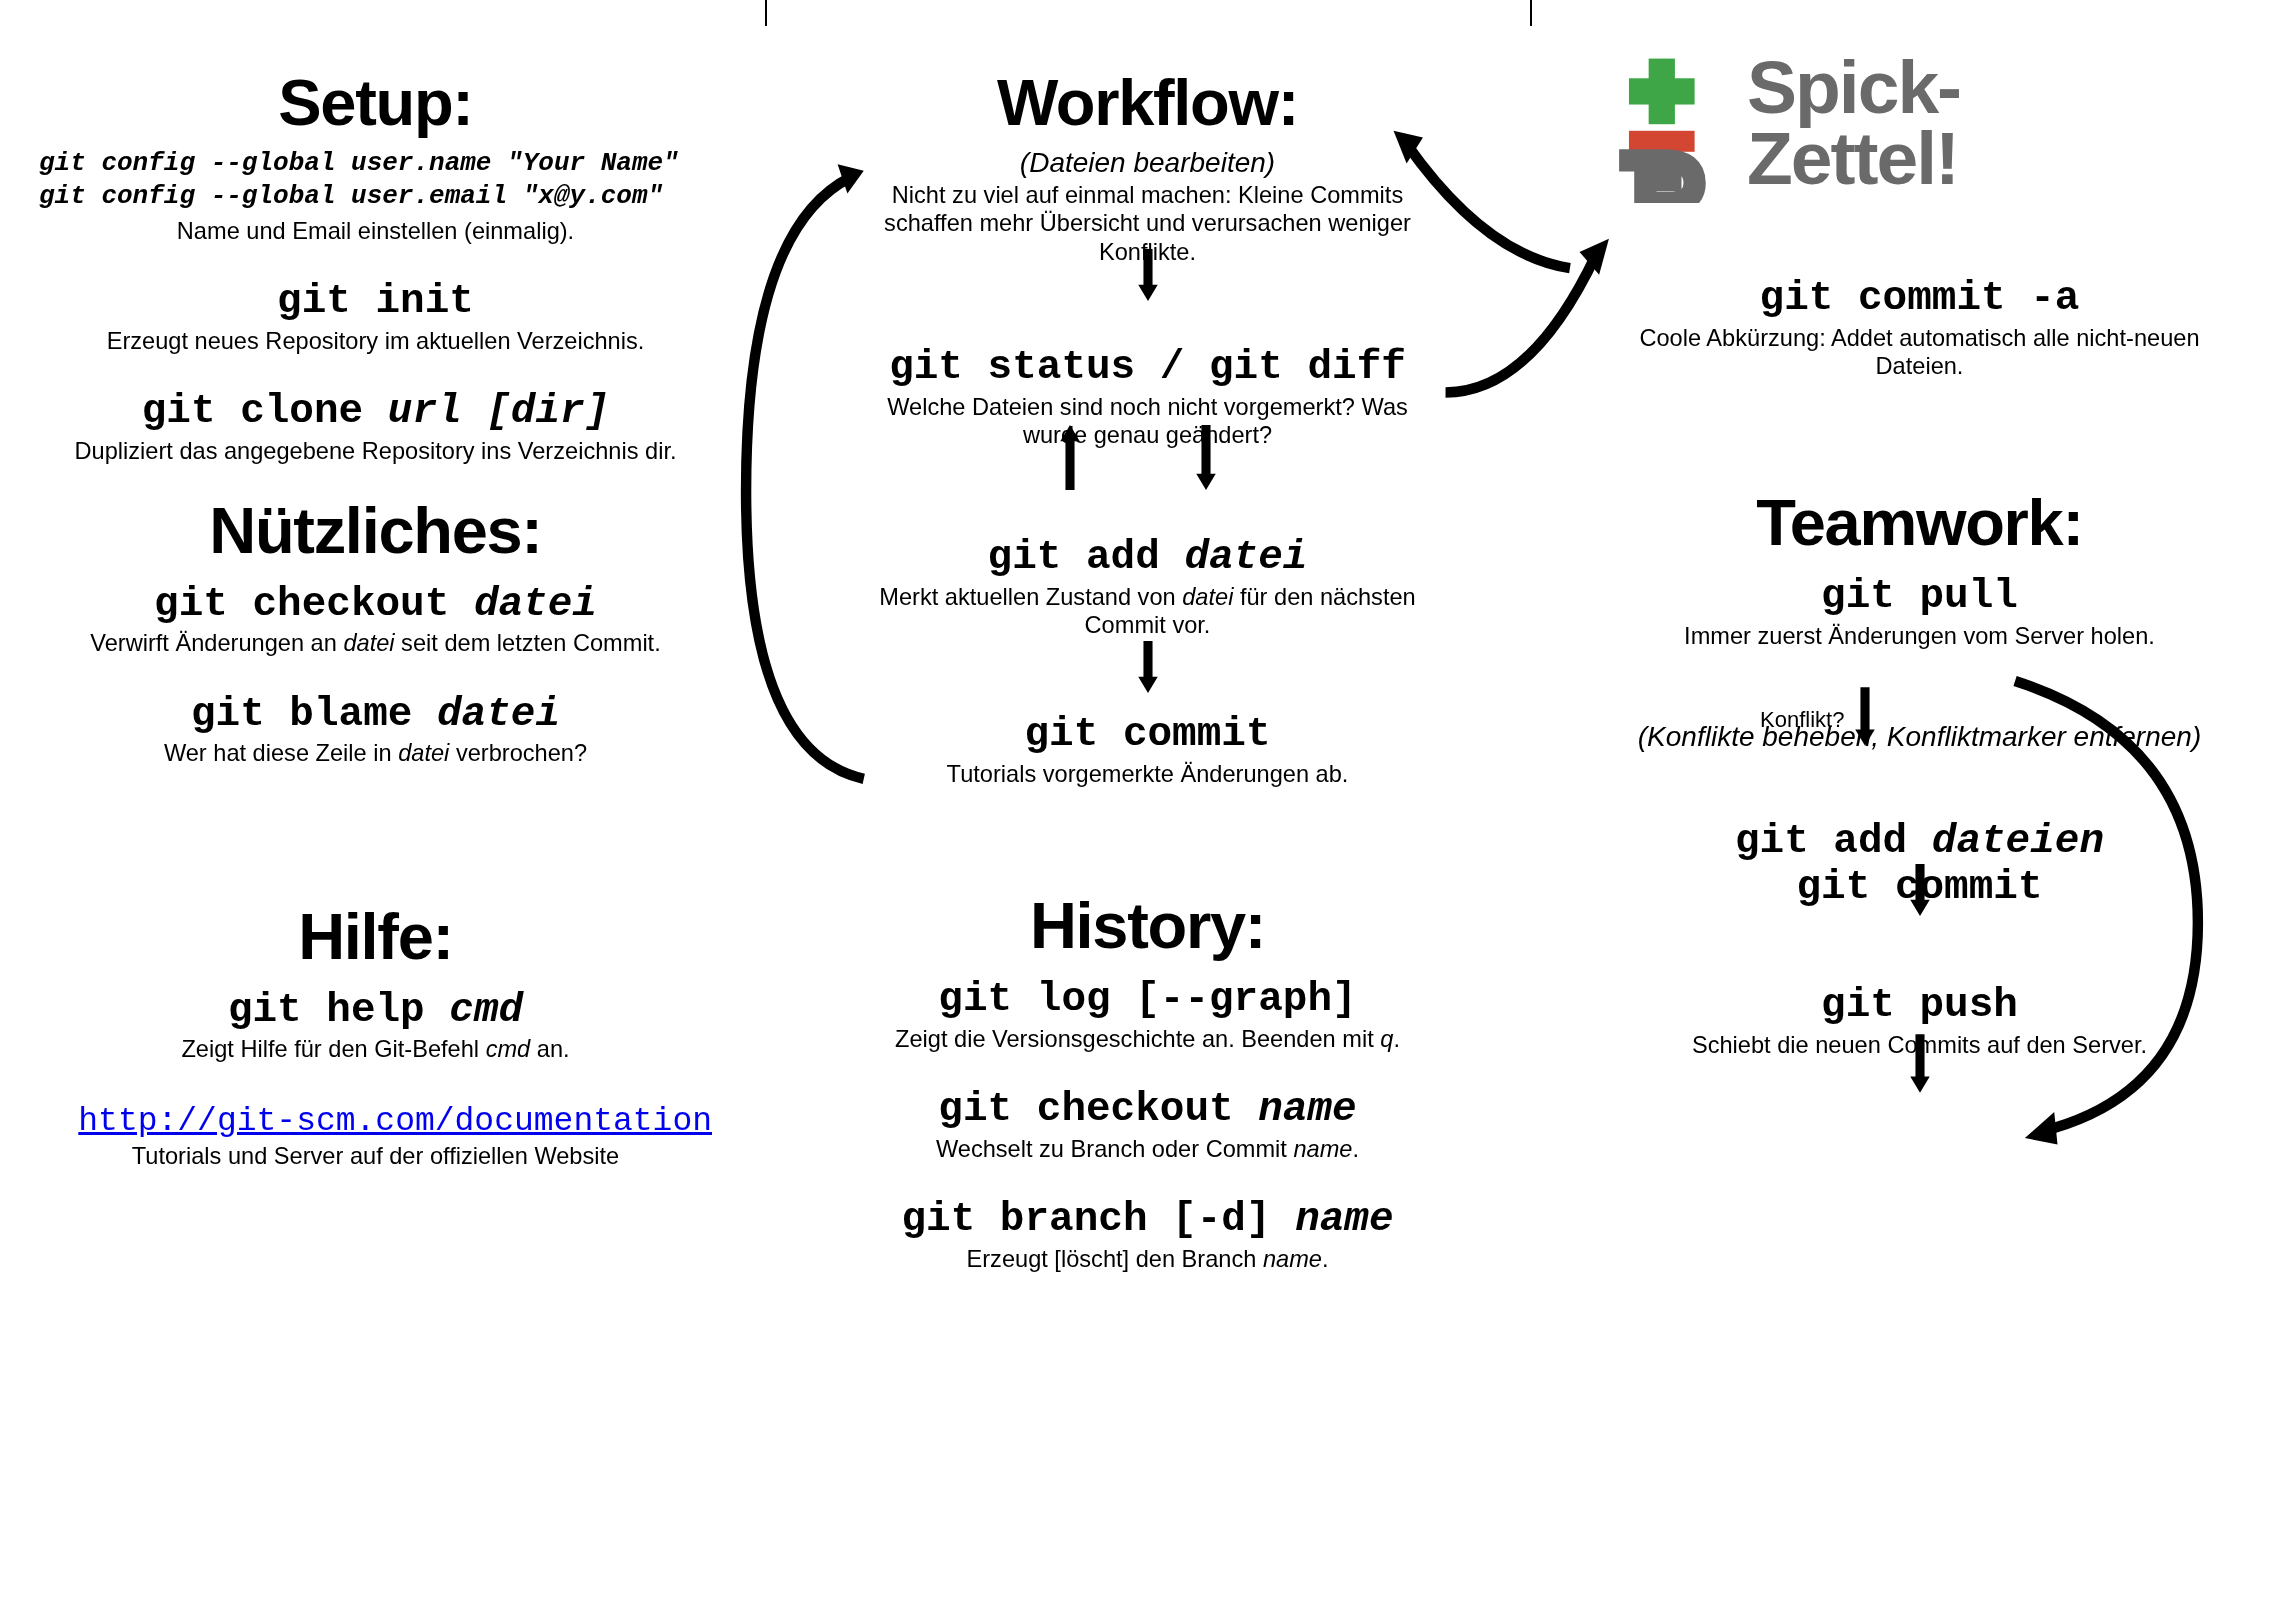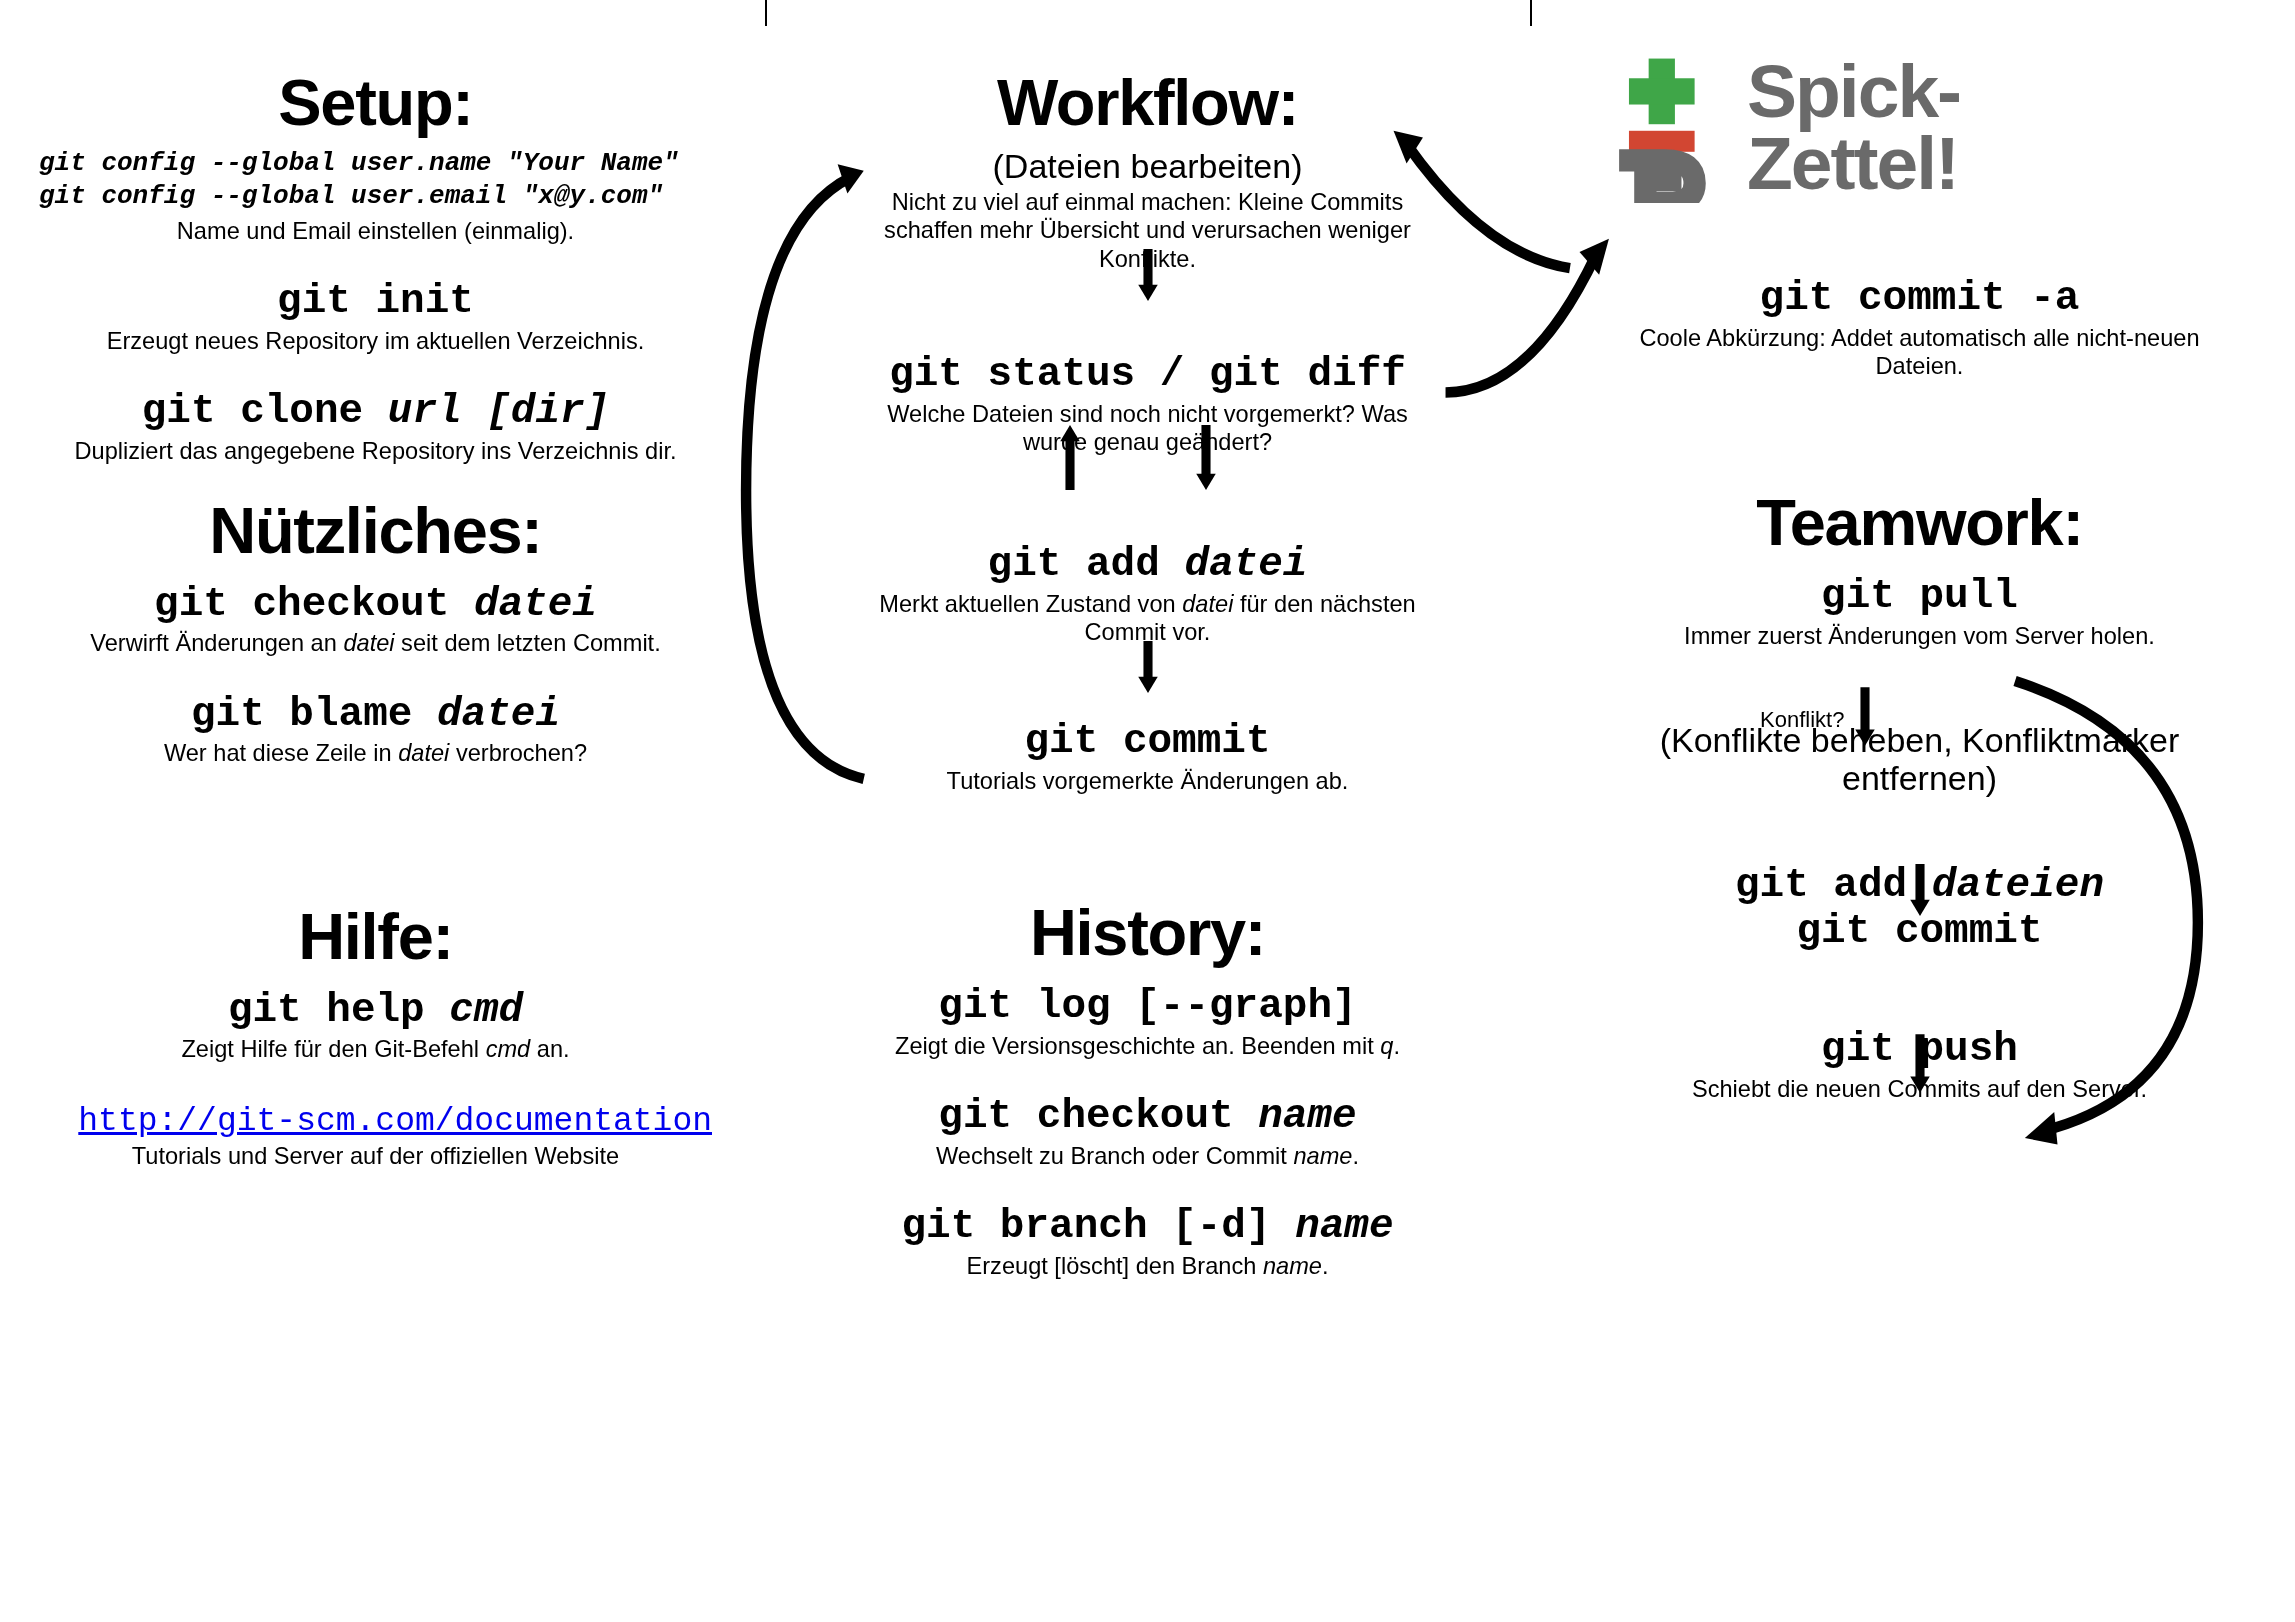--- a/index.html
+++ b/index.html
@@ -57,38 +57,39 @@
     line-height: 1.3;
   }
   .desc {
     font-family: Arial, Helvetica, sans-serif;
     font-size: 23.6px;
     margin: 2.6px 0 0 0;
     line-height: 1.2;
   }
   .note {
     font-family: Arial, Helvetica, sans-serif;
-    font-size: 34px;
+    font-size: 28px;
     margin: 6.5px 0 0 0;
+    font-style: italic;
   }
   .link {
     font-family: "Courier New", Courier, monospace;
     color: #0000EE;
     font-size: 33px;
     margin-top: 39px;
     text-decoration: underline;
     text-align: right;
   }
   svg.arrow {
     position: absolute;
     overflow: visible;
   }
   .logo-wrap {
     display: flex;
-    align-items: center;
+    align-items: flex-start;
     gap: 13px;
     margin-bottom: 26px;
   }
   .logo-text {
     font-family: Arial Black, Arial, sans-serif;
     font-weight: 900;
     font-size: 75px;
     color: #6a6a6a;
     line-height: 0.95;
     letter-spacing: -2px;

